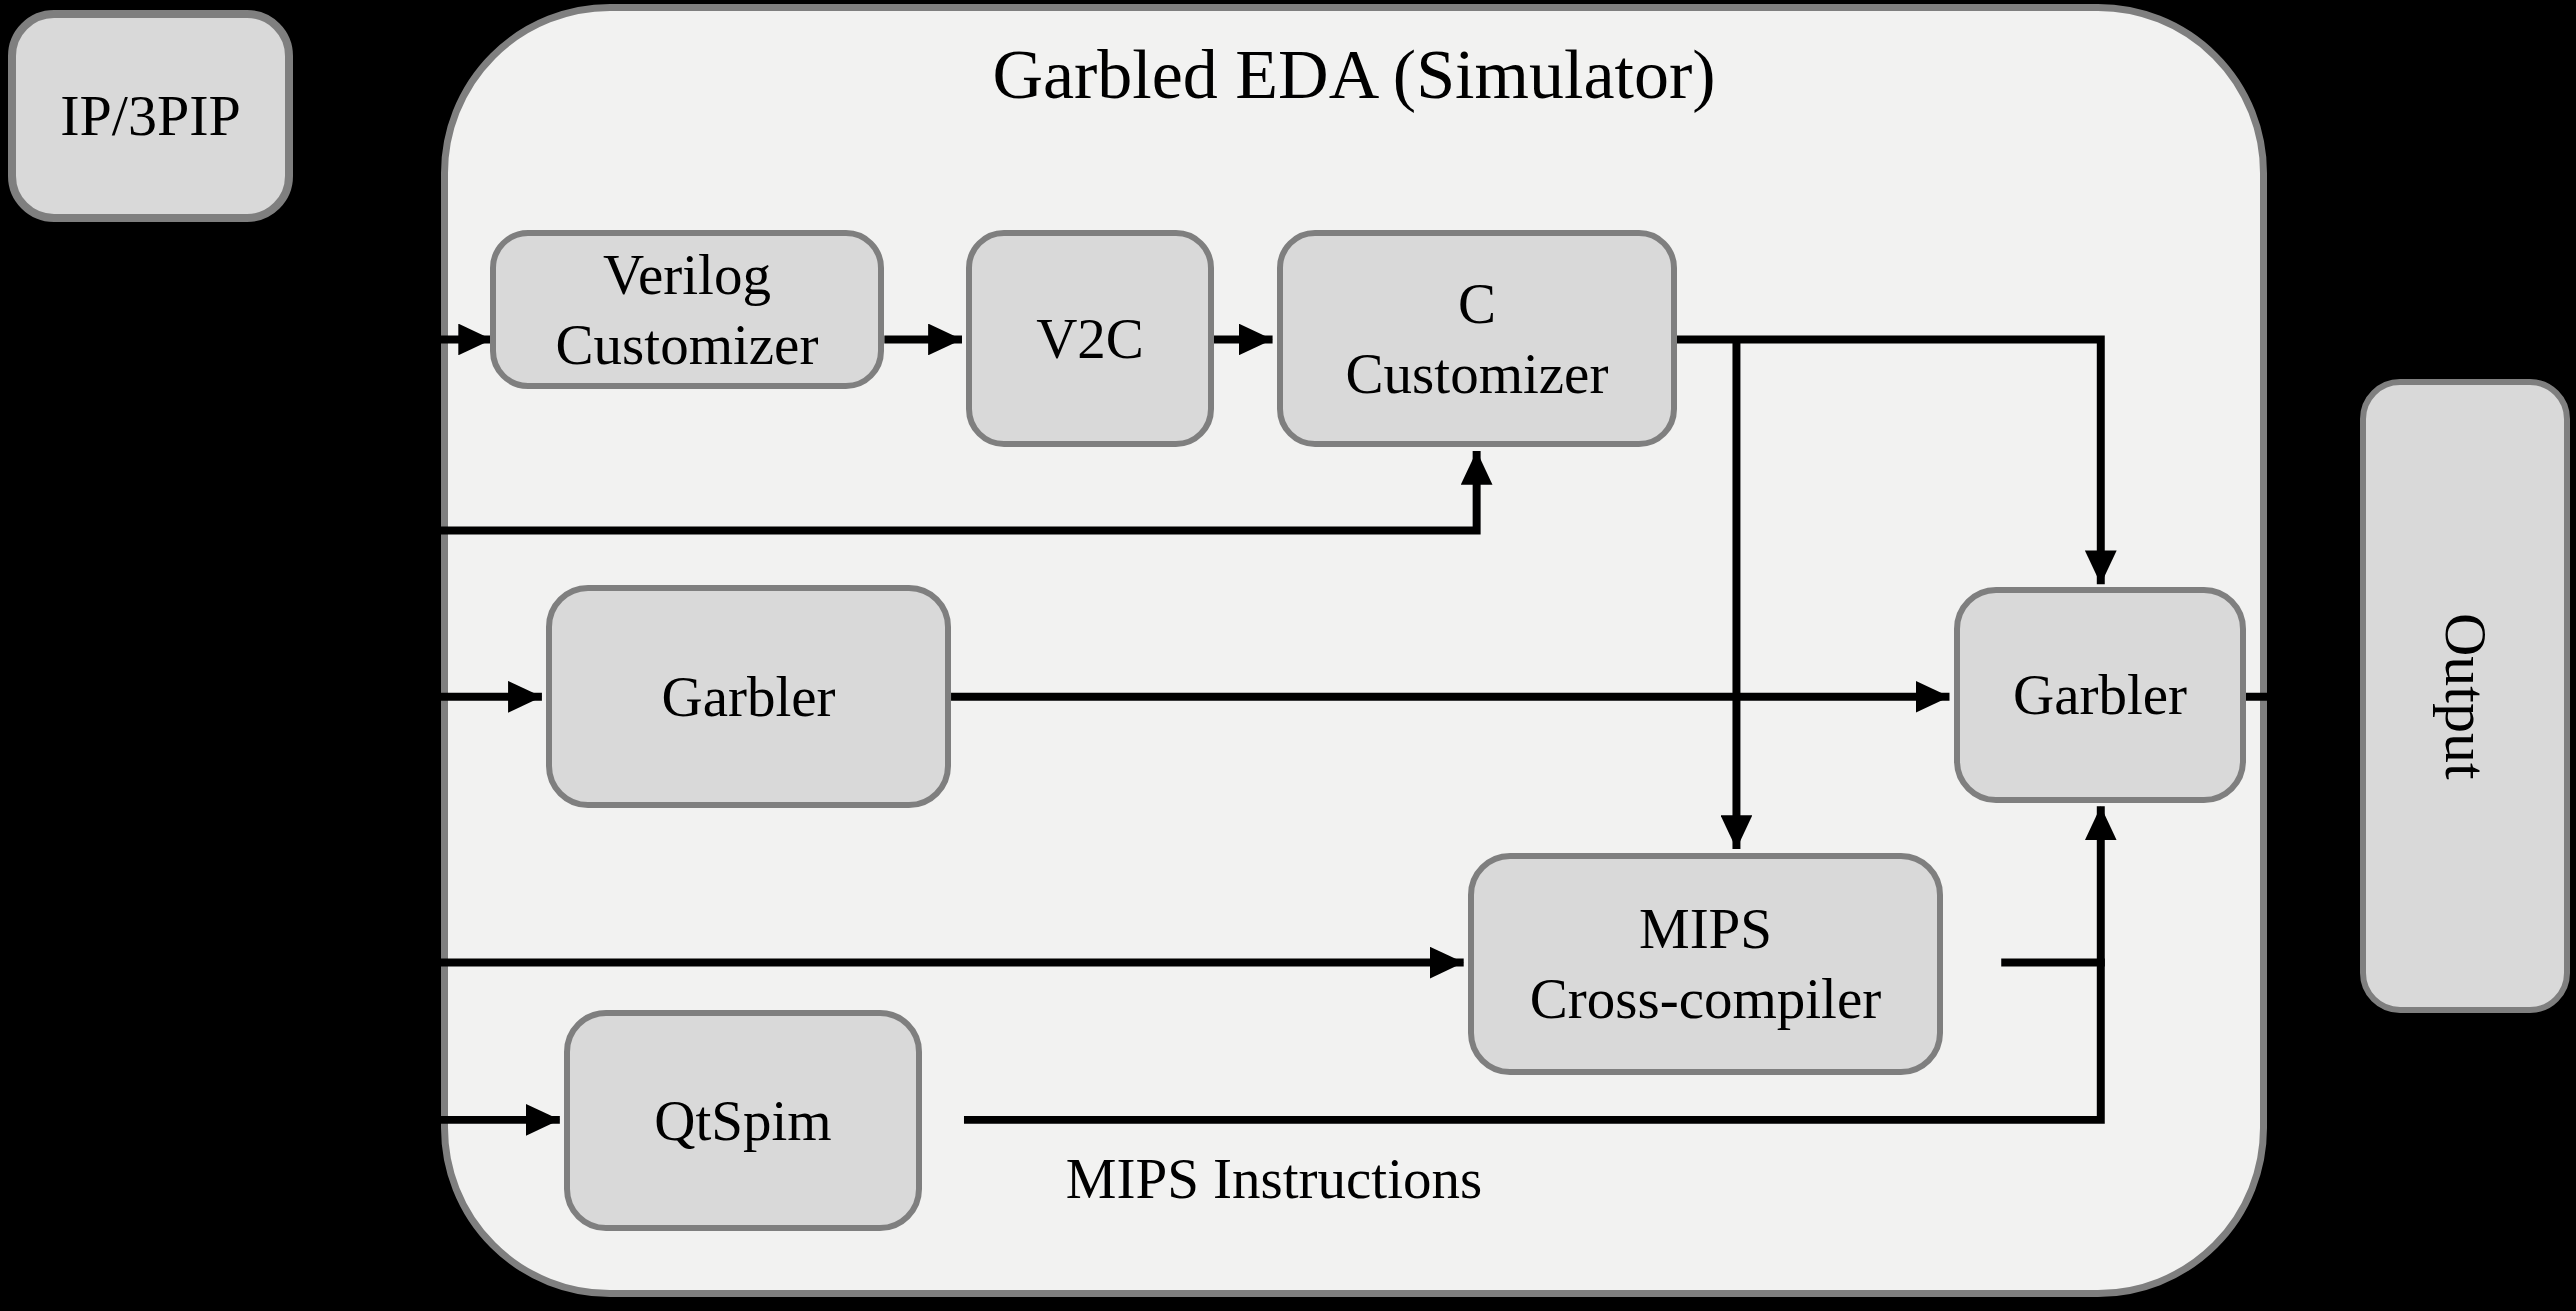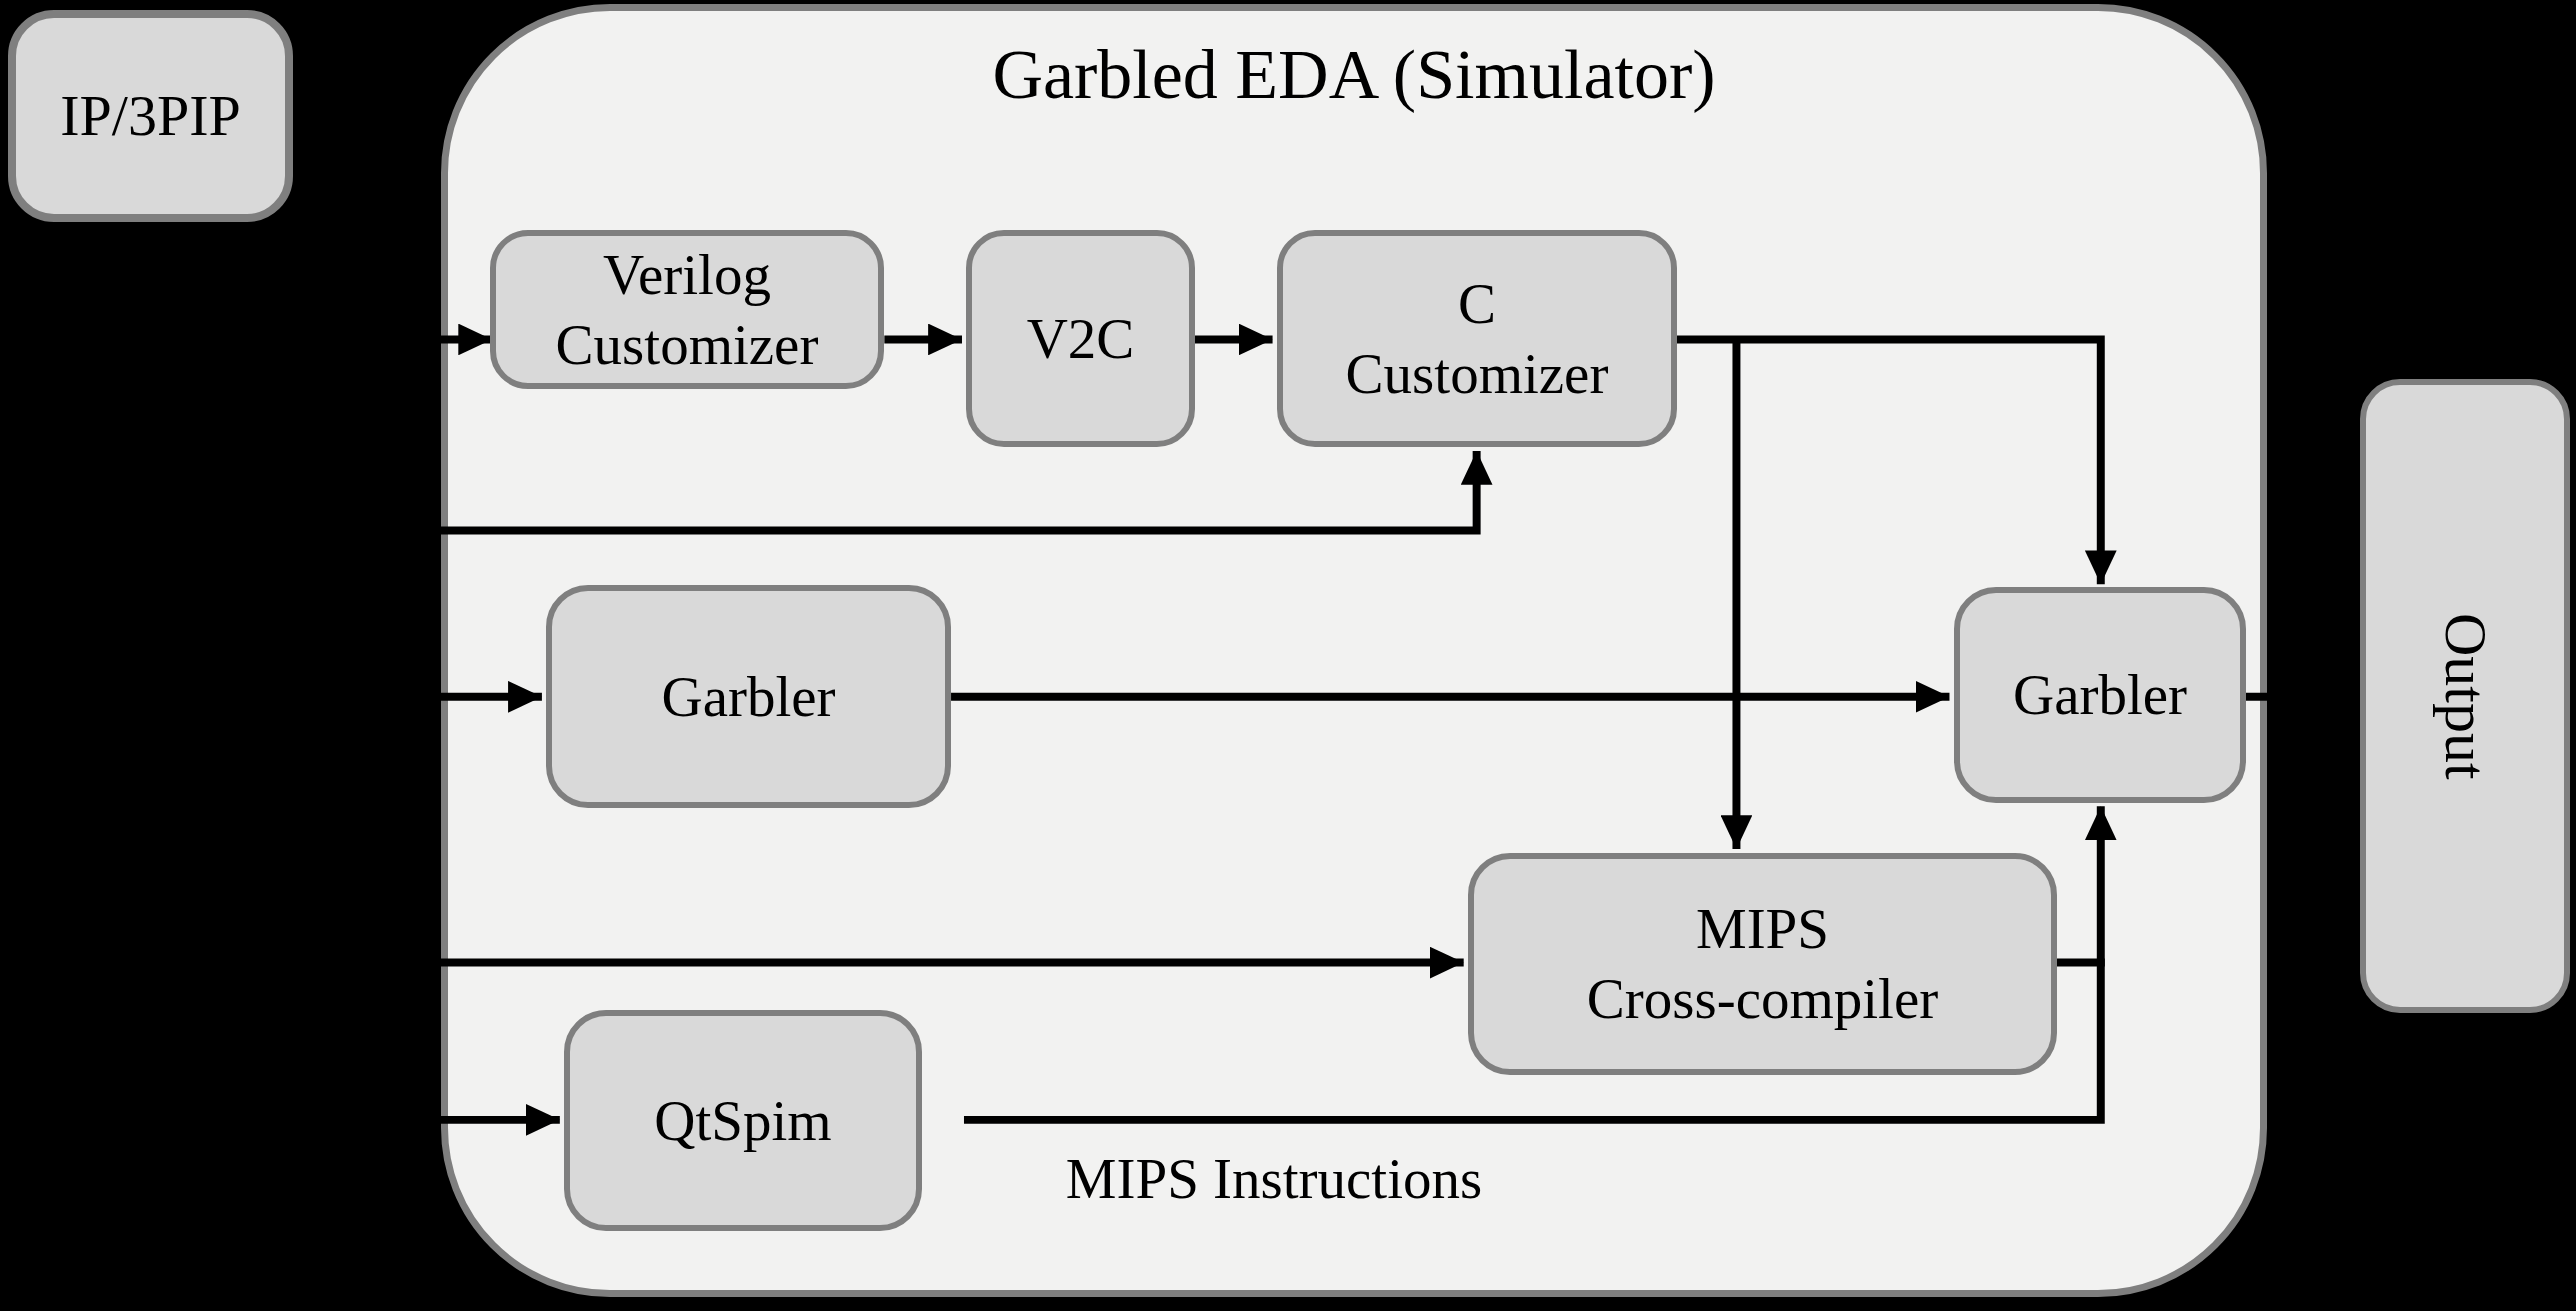--- a/index.html
+++ b/index.html
@@ -29,25 +29,25 @@
   .node{
     position:absolute;background:var(--node-fill);
     border:6px solid var(--border-gray);border-radius:40px;
     box-sizing:border-box;display:flex;flex-direction:column;
     align-items:center;justify-content:center;text-align:left;
     font-size:57px;line-height:1.22;z-index:2;
   }
   .node span{white-space:nowrap;}
   #node-ip3pip{left:8px;top:10px;width:285px;height:212px;border-width:8px;border-radius:46px;font-size:58px;}
   #node-verilog{left:490px;top:230px;width:394px;height:159px;border-radius:38px;}
-  #node-v2c{left:966px;top:230px;width:229px;height:217px;border-radius:38px;}
+  #node-v2c{left:966px;top:230px;width:248px;height:217px;border-radius:38px;}
   #node-ccust{left:1277px;top:230px;width:400px;height:217px;border-radius:38px;}
   #node-armsim{left:546px;top:585px;width:405px;height:223px;border-radius:42px;}
   #node-garbler{left:1954px;top:587px;width:292px;height:216px;border-radius:42px;}
-  #node-mips{left:1468px;top:853px;width:589px;height:222px;border-radius:42px;}
+  #node-mips{left:1468px;top:853px;width:475px;height:222px;border-radius:42px;}
   #node-qtspim{left:564px;top:1010px;width:358px;height:221px;border-radius:42px;}
   #node-output{left:2360px;top:379px;width:210px;height:634px;border-radius:40px;font-size:60px;}
   #node-output span{writing-mode:vertical-rl;text-orientation:mixed;}
   .edge-label{
     position:absolute;transform:translateX(-50%);
     font-size:57px;line-height:1.2;white-space:nowrap;z-index:2;
   }
   #label-arm{left:1235px;top:707px;}
   #label-mips{left:1274px;top:1145px;}
   svg.edges{position:absolute;left:0;top:0;z-index:1;}

